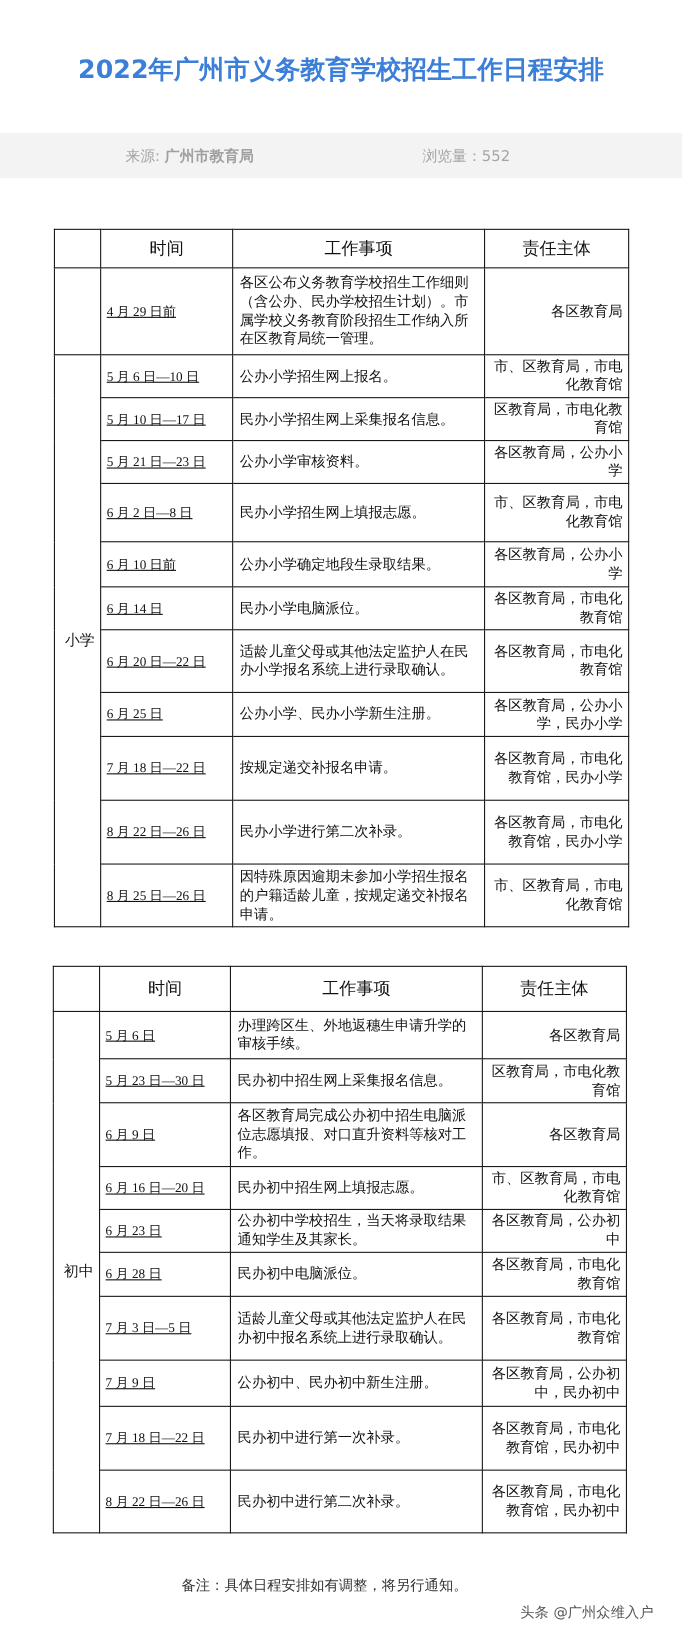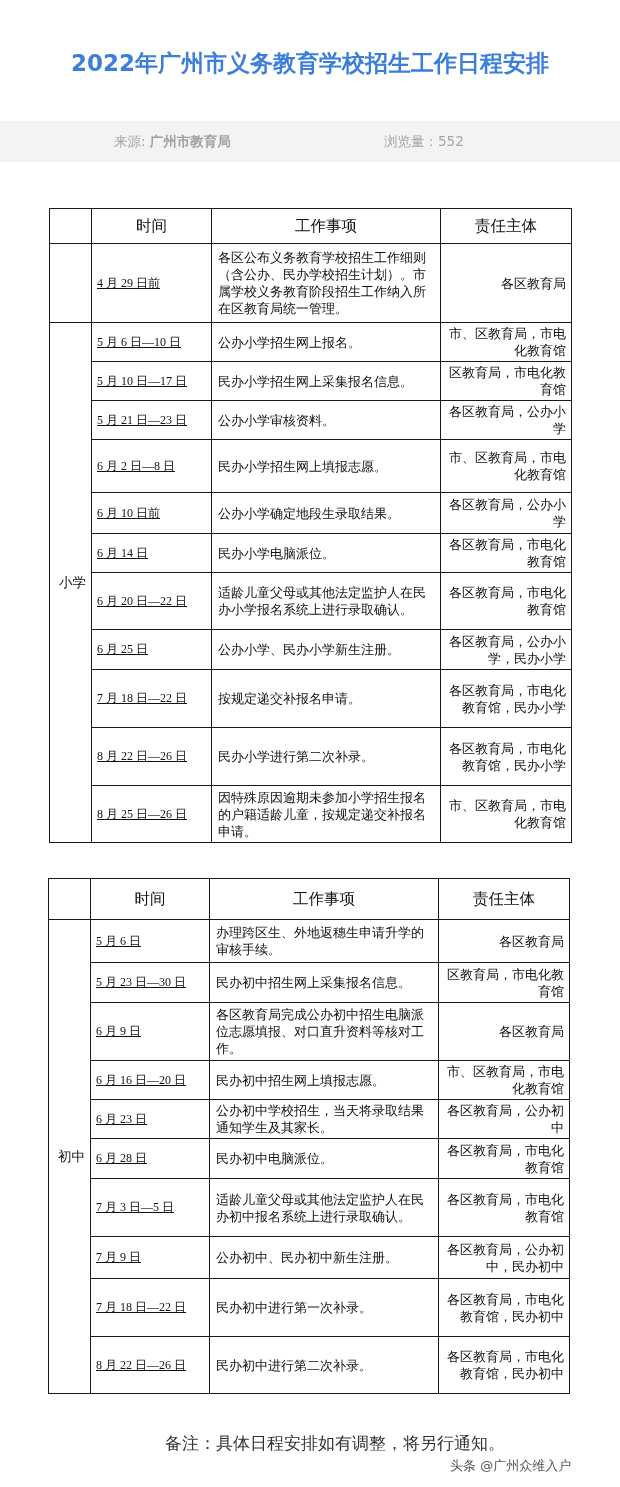--- a/index.html
+++ b/index.html
@@ -14,22 +14,22 @@
   .meta .views { position: absolute; left: 372px; top: 12px; margin-left: 12px; }
   table.sched { position: absolute; left: 49px; border-collapse: collapse;
                 table-layout: fixed; font-size: 13px; line-height: 17px; padding-left: 12px; }
   table.sched td, table.sched th { border: 1px solid #1a1a1a; padding: 0 5px;
                 vertical-align: middle; font-weight: normal; }
   table.sched th { font-size: 15.5px; text-align: center; height: 34px; }
   table.sched td.time { font-family: "Liberation Serif", "DejaVu Serif", serif; font-size: 12px; text-decoration: underline; }
   table.sched td.task { padding-left: 6px; }
   table.sched td.owner { padding-left: 5px; text-align: right; }
   table.sched td.grp { text-align: right; font-size: 13.5px; }
-  .note { position: absolute; top: 1432px; left: 165px; font-size: 17px; color: #333; text-align: center; }
-  .wm { position: absolute; top: 1457px; left: 450px; font-size: 13px; color: #555; }
+  .note { position: absolute; top: 1432px; left: 165px; font-size: 13px; color: #333; text-align: center; }
+  .wm { position: absolute; top: 1457px; left: 473px; font-size: 13px; color: #555; }
 </style>
 </head>
 <body>
 
 <div class="title">2022年广州市义务教育学校招生工作日程安排</div>
 
 <div class="meta">
   <span class="src"><span>来源: </span><b>广州市教育局</b></span>
   <span class="views"><span>浏览量：</span><span>552</span></span>
 </div>

